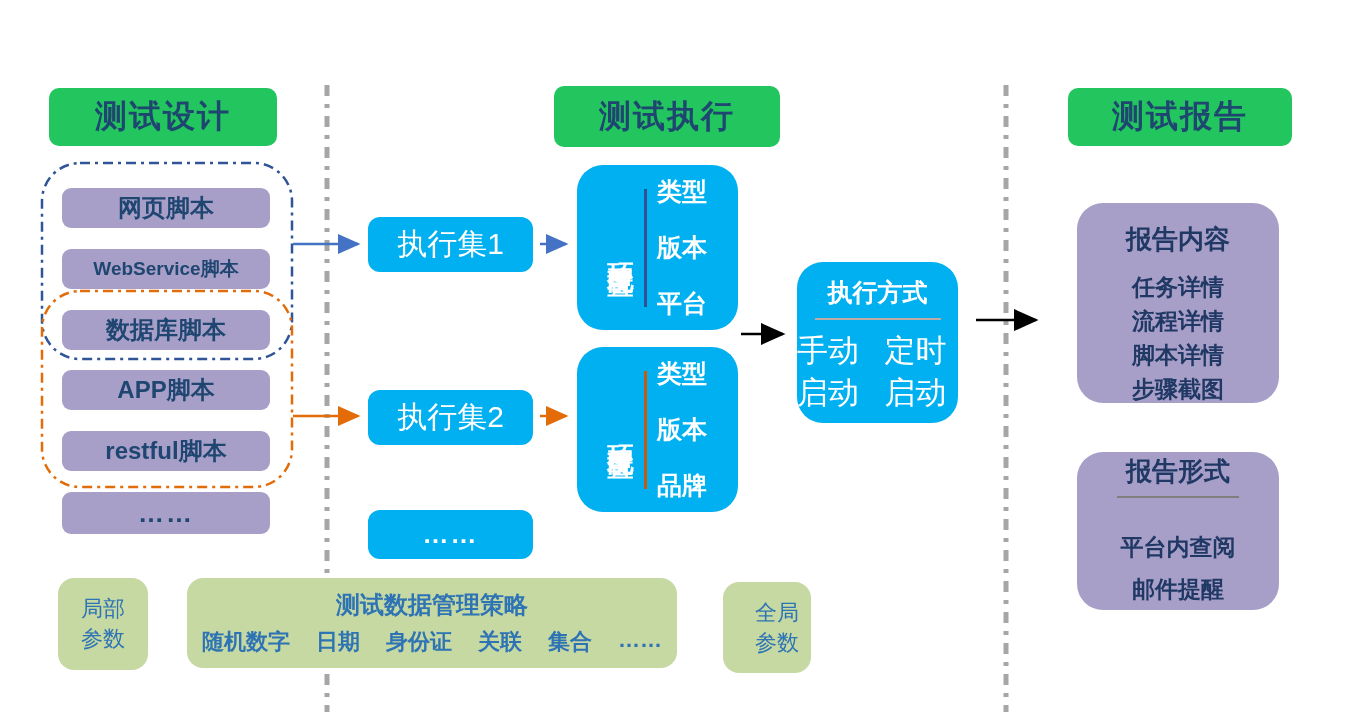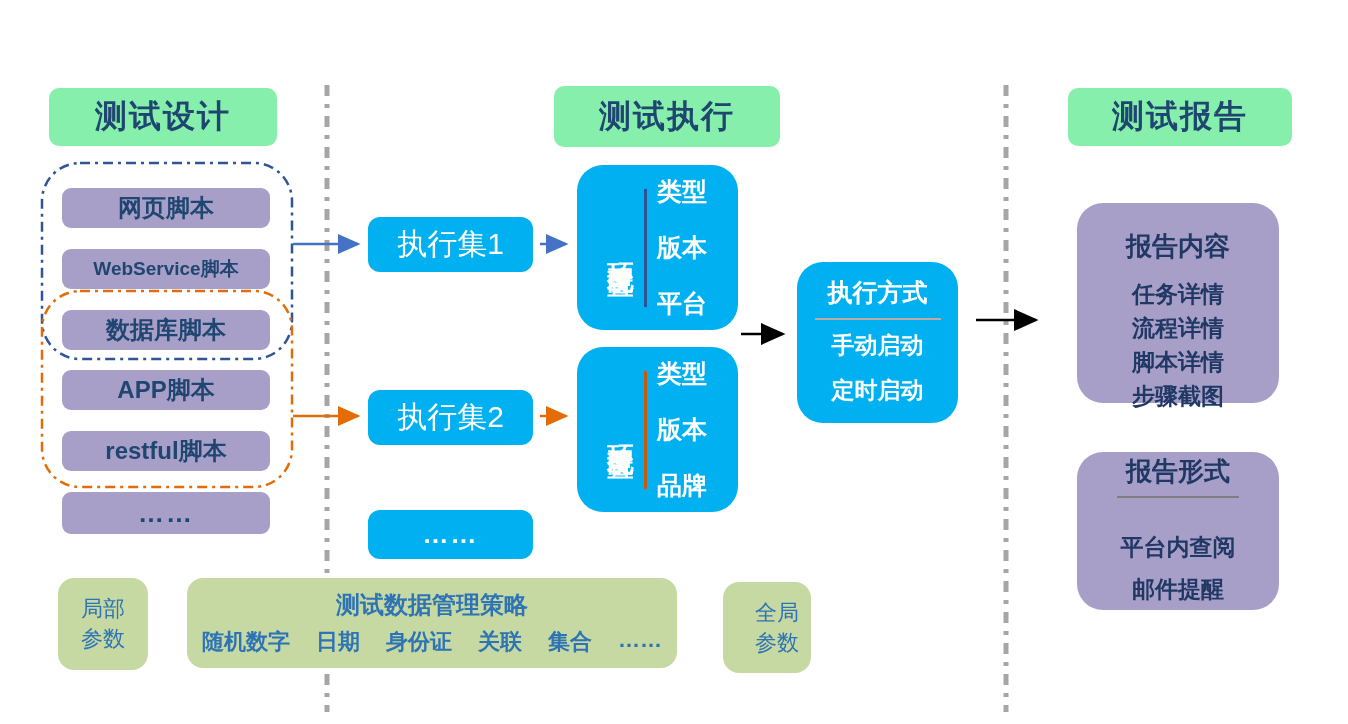--- a/index.html
+++ b/index.html
@@ -2,21 +2,21 @@
 <html><head>
 <meta charset="utf-8">
 <style>
   html,body{margin:0;padding:0;background:#ffffff;}
   body{font-family:"Liberation Sans","DejaVu Sans",sans-serif;}
   .canvas{position:relative;width:1348px;height:724px;background:#ffffff;overflow:hidden;}
   .layer{position:absolute;left:0;top:0;width:1348px;height:724px;}
   .box{position:absolute;box-sizing:border-box;display:flex;align-items:center;justify-content:center;}
 
   
-  .hdr{background:#86efac;border-radius:10px;color:#1F4670;font-weight:bold;font-size:32px;letter-spacing:2px;z-index:2;}
+  .hdr{background:#22c55e;border-radius:10px;color:#1F4670;font-weight:bold;font-size:32px;letter-spacing:2px;z-index:2;}
   #hdr-design{left:49px;top:88px;width:228px;height:58px;}
   #hdr-exec{left:518px;top:86px;width:226px;height:61px;margin-left:36px;}
   #hdr-report{left:1068px;top:88px;width:224px;height:58px;}
 
   
   .script{left:62px;width:208px;height:40px;background:#A79FC8;border-radius:9px;color:#1F4670;font-weight:bold;font-size:24px;z-index:2;}
   #script-0{top:188px;}
   #script-1{top:249px;font-size:19px;}
   #script-2{top:310px;}
   #script-3{top:370px;}
@@ -38,26 +38,26 @@
   .env-sep{width:3px;height:118px;}
   #env-1 .env-sep{background:#2F5496;}
   #env-2 .env-sep{background:#C55A11;}
   .env-items{display:flex;flex-direction:column;gap:23px;font-weight:bold;font-size:25px;text-align:center;}
 
   
   #mode{left:797px;top:262px;width:161px;height:161px;background:#00B0F0;border-radius:26px;color:#ffffff;
         flex-direction:column;justify-content:flex-start;padding-top:14px;z-index:2;}
   .mode-title{font-weight:bold;font-size:25px;}
   .mode-sep{width:126px;height:2px;background:#BFABA6;margin:9px 0 10px 0;}
-  .mode-items{display:flex;flex-direction:column;gap:14px;font-weight:bold;font-size:23px;}
+  .mode-items{display:flex;gap:14px;font-weight:normal;font-size:31px;}
 
   
   .rep{left:1077px;width:202px;background:#A79FC8;border-radius:26px;color:#203864;
        flex-direction:column;justify-content:flex-start;z-index:2;}
-  #rep-content{top:203px;height:200px;padding-top:26px;}
+  #rep-content{top:203px;height:200px;padding-top:19px;}
   #rep-format{top:452px;height:158px;padding-top:2px;}
   .rep-title{font-weight:bold;font-size:26px;}
   .rep-sep{width:122px;height:2px;margin:7px 0 6px 0;}
   #rep-content .rep-sep{background:#44546A;}
   #rep-format .rep-sep{background:#7F7F7F;}
   .rep-items{display:flex;flex-direction:column;text-align:center;font-weight:bold;font-size:23px;}
   #rep-content .rep-items{line-height:34px;}
   #rep-format .rep-items{line-height:42px;margin-top:22px;}
 
   

